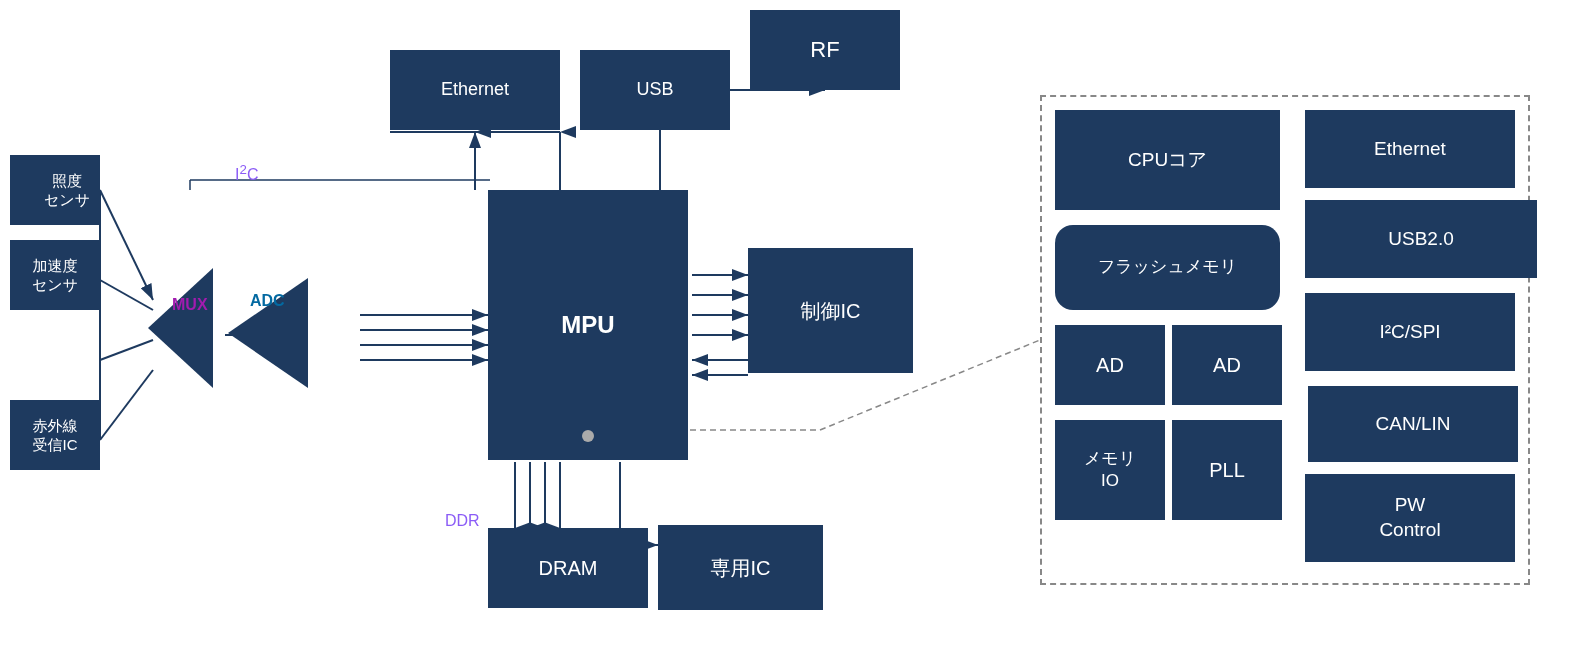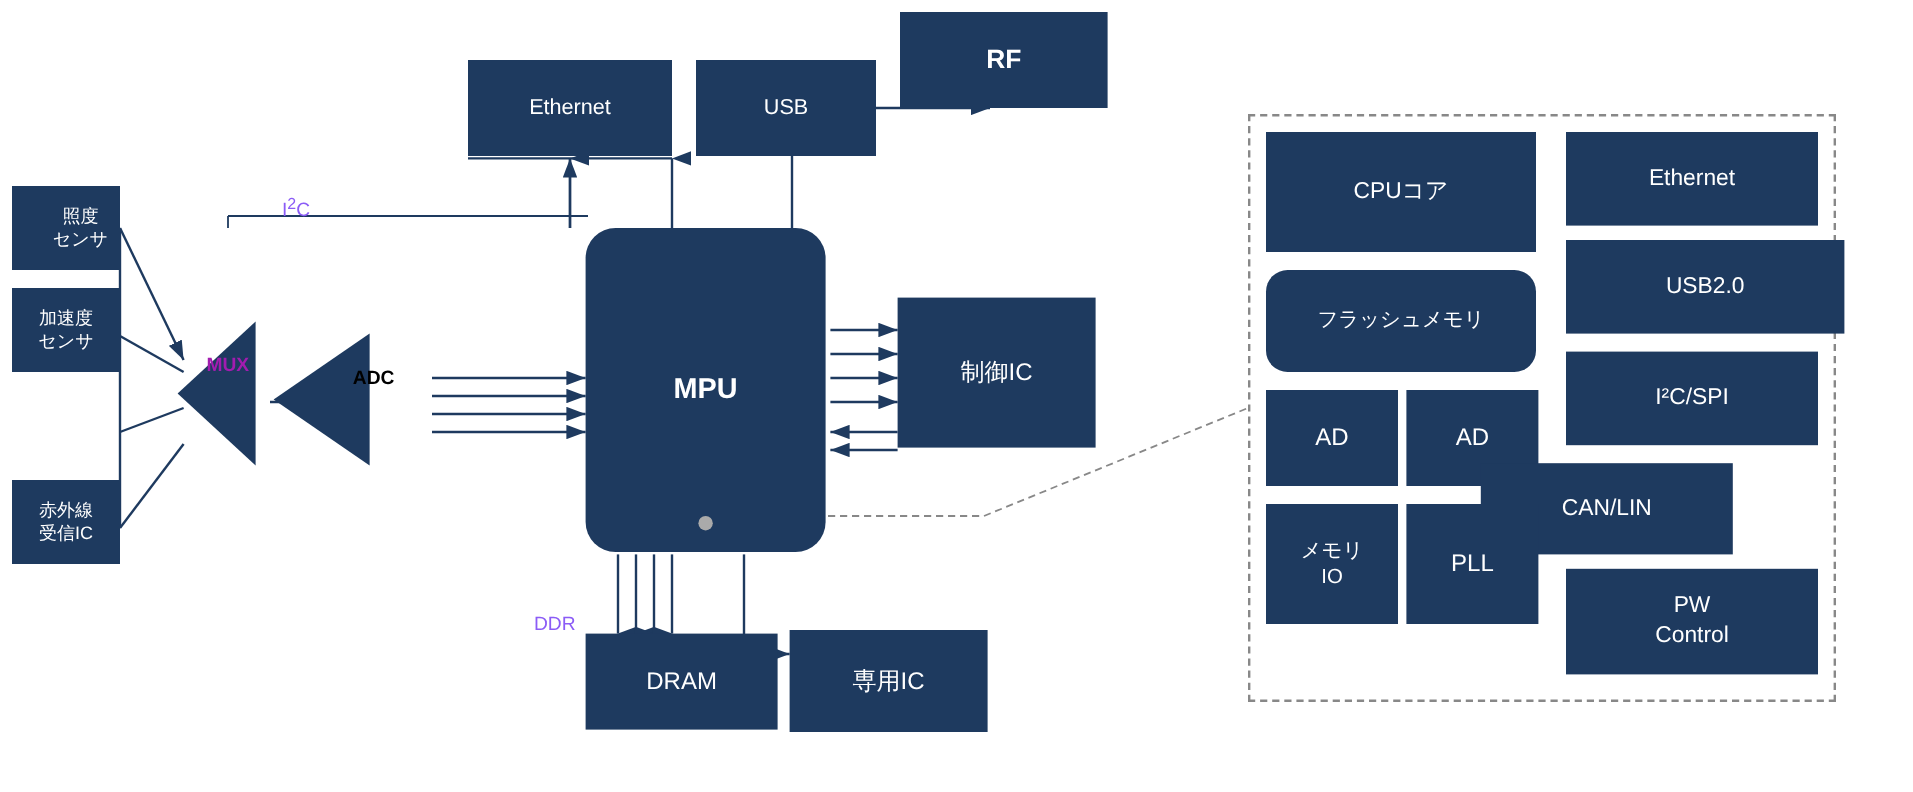--- a/index.html
+++ b/index.html
@@ -127,39 +127,39 @@
               border-bottom:60px solid transparent;
               border-right:65px solid #1e3a5f;">
   </div>
   <div style="position:absolute;left:172px;top:296px;color:#a21caf;font-size:16px;font-weight:600;z-index:2;">MUX</div>
 
   <div style="position:absolute;left:228px;top:278px;width:0;height:0;
               border-top:55px solid transparent;
               border-bottom:55px solid transparent;
               border-right:80px solid #1e3a5f;">
   </div>
-  <div style="position:absolute;left:250px;top:307px;color:#000000;font-size:16px;font-weight:600;z-index:2;margin-left:44px;">ADC</div>
+  <div style="position:absolute;left:250px;top:292px;color:#0369a1;font-size:16px;font-weight:600;z-index:2;">ADC</div>
 
   <div class="box" style="left:390px;top:50px;width:170px;height:80px;font-size:18px;">
     <span>Ethernet</span>
   </div>
 
   <div class="box" style="left:580px;top:50px;width:150px;height:80px;font-size:18px;">
     <span>USB</span>
   </div>
 
-  <div class="box" style="left:750px;top:10px;width:173px;height:80px;font-size:22px;font-weight:bold;">
+  <div class="box" style="left:750px;top:10px;width:150px;height:80px;font-size:22px;">
     <span>RF</span>
   </div>
 
   <div class="label" style="left:235px;top:162px;font-size:16px;">
     I<sup>2</sup>C
   </div>
 
-  <div class="box" style="left:488px;top:190px;width:200px;height:270px;font-size:24px;font-weight:700;border-radius:25px;">
+  <div class="box" style="left:488px;top:190px;width:200px;height:270px;font-size:24px;font-weight:700;">
     <span>MPU</span>
 
     <div style="position:absolute;bottom:18px;left:50%;transform:translateX(-50%);
                 width:12px;height:12px;border-radius:50%;background:#aaa;"></div>
   </div>
 
   <div class="box" style="left:748px;top:248px;width:165px;height:125px;font-size:20px;">
     <span>制御IC</span>
   </div>
 
@@ -196,21 +196,21 @@
   </div>
 
   <div class="box" style="left:1055px;top:325px;width:110px;height:80px;font-size:20px;">
     <span>AD</span>
   </div>
 
   <div class="box" style="left:1172px;top:325px;width:110px;height:80px;font-size:20px;">
     <span>AD</span>
   </div>
 
-  <div class="box" style="left:1234px;top:386px;width:210px;height:76px;font-size:19px;">
+  <div class="box" style="left:1308px;top:386px;width:210px;height:76px;font-size:19px;">
     <span>CAN/LIN</span>
   </div>
 
   <div class="box" style="left:1055px;top:420px;width:110px;height:100px;font-size:17px;">
     <span>メモリ<br>IO</span>
   </div>
 
   <div class="box" style="left:1172px;top:420px;width:110px;height:100px;font-size:20px;">
     <span>PLL</span>
   </div>

